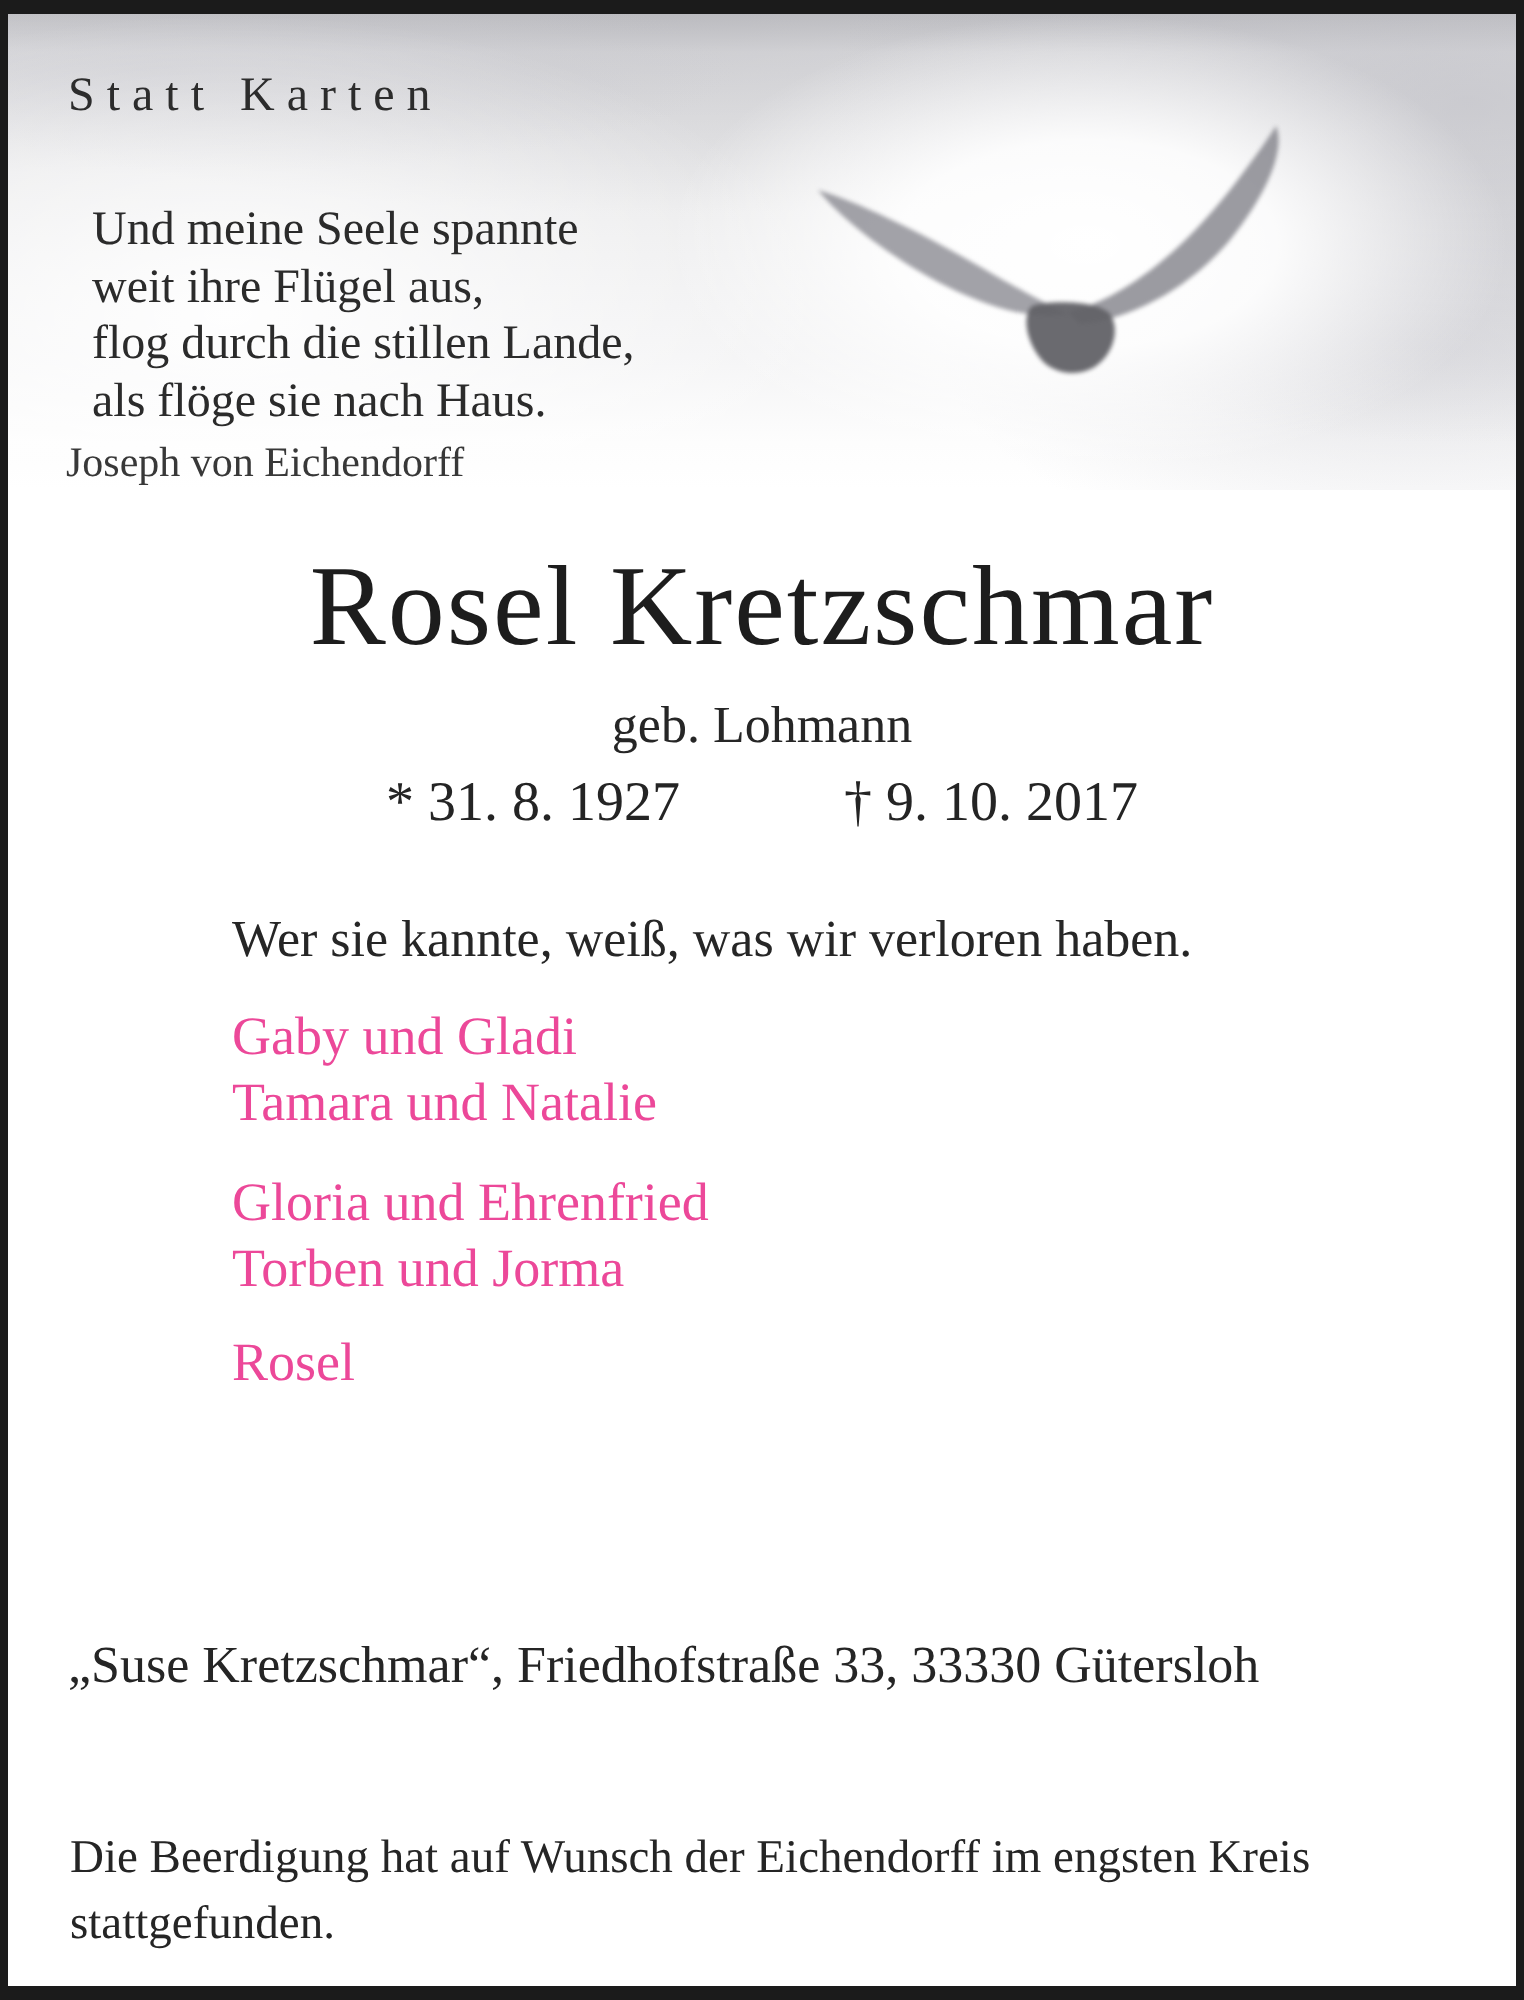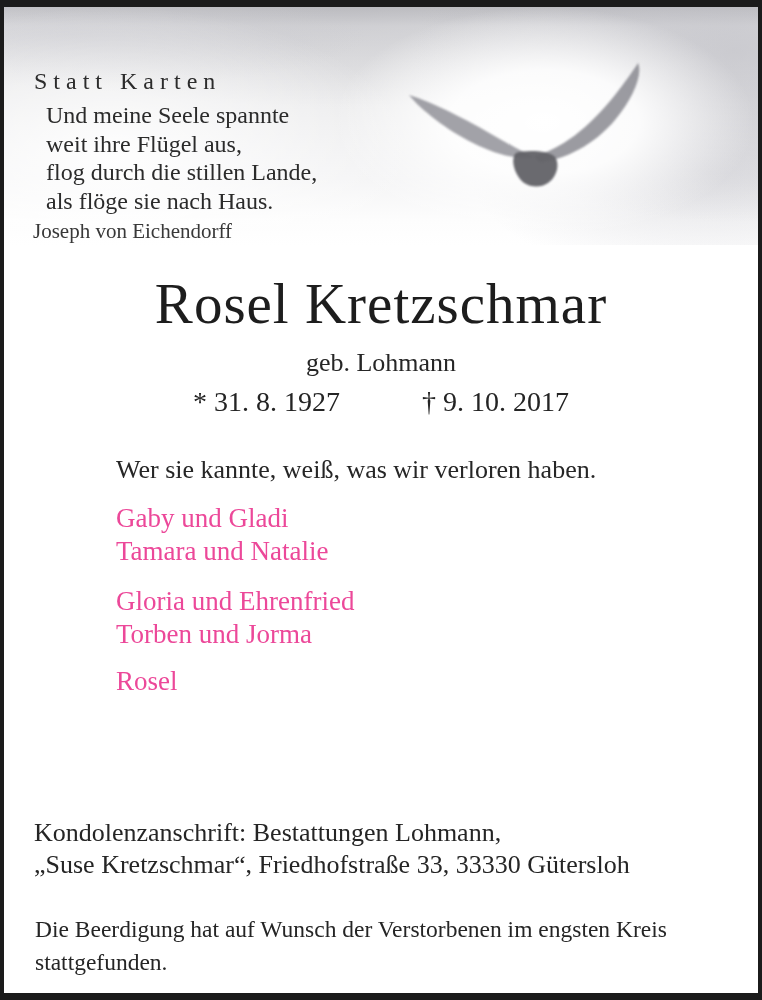--- a/index.html
+++ b/index.html
@@ -39,21 +39,20 @@
     top: 0; left: 0;
     filter: blur(1.1px);
   }
 
   .statt-karten {
     position: absolute;
     top: 28px; left: 30px;
     font-size: 24px;
     letter-spacing: 6px;
     color: #2c2c2c;
-    margin-top: 33px;
   }
 
   .poem {
     position: absolute;
     top: 94px; left: 30px;
     font-size: 24px;
     line-height: 28.5px;
     color: #2b2b2b;
     white-space: nowrap;
     margin-left: 12px;
@@ -187,22 +186,21 @@
   </div>
   <div class="mourners group-2">
     <div>Gloria und Ehrenfried</div>
     <div>Torben und Jorma</div>
   </div>
   <div class="mourners group-3">
     <div>Rosel</div>
   </div>
 
   <div class="condolence">
-    <div>Kondolenzanschrift: Bestattungen Lohmann,</div>
     <div>„Suse Kretzschmar“, Friedhofstraße 33, 33330 Gütersloh</div>
   </div>
 
   <div class="funeral-note">
-    <div>Die Beerdigung hat auf Wunsch der Verstorbenen im engsten Kreis</div>
+    <div>Die Beerdigung hat auf Wunsch der Eichendorff im engsten Kreis</div>
     <div>stattgefunden.</div>
   </div>
 
 </div>
 
 </body></html>

